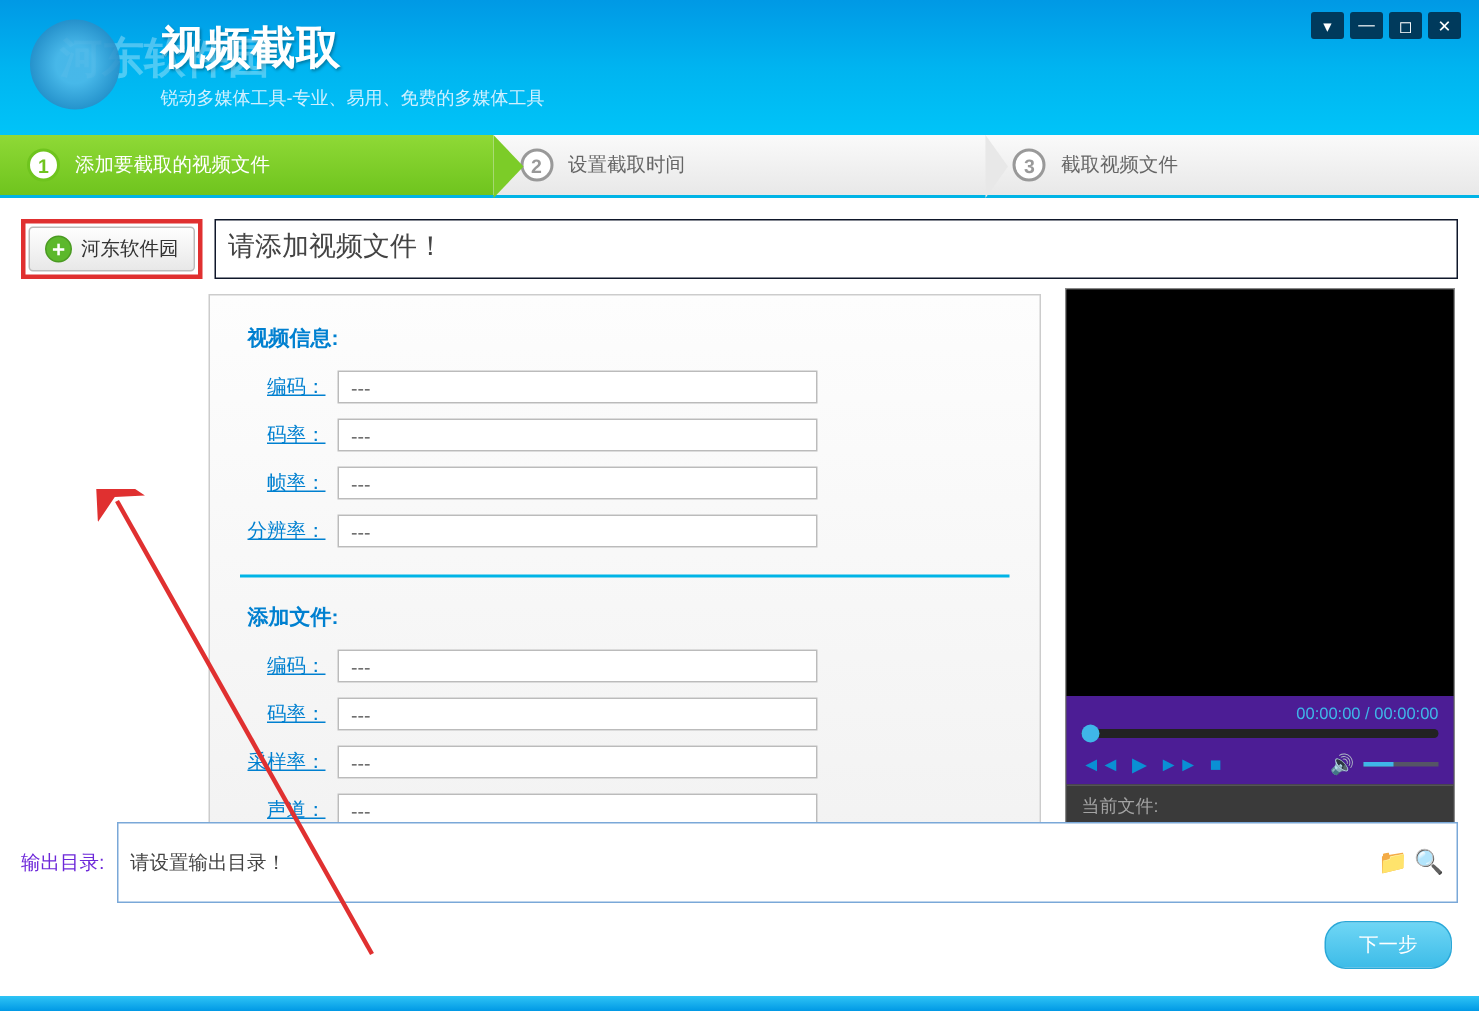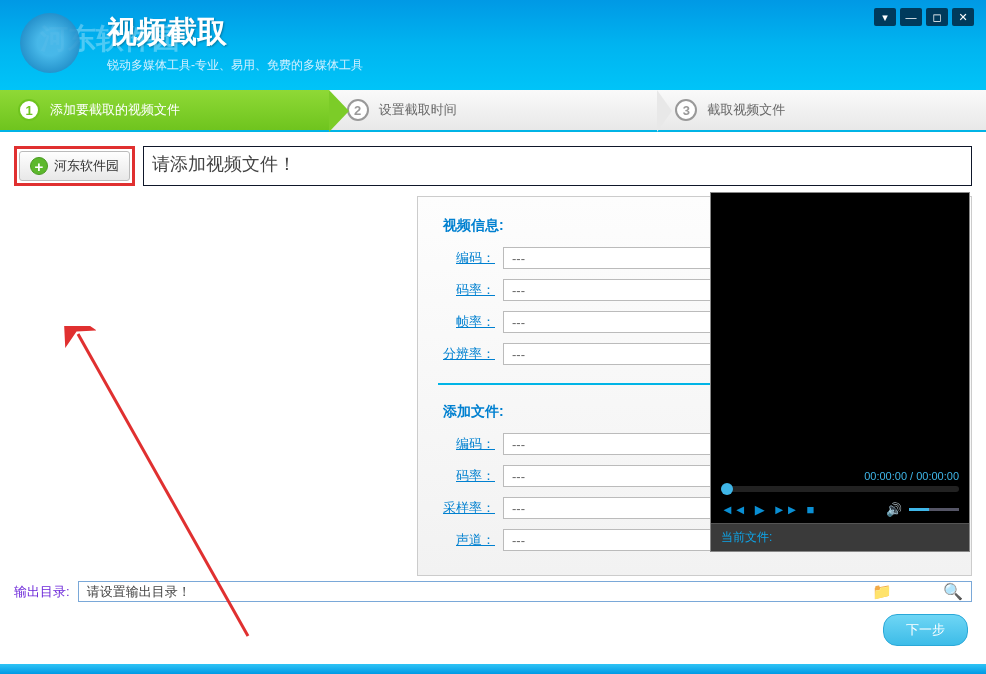--- a/index.html
+++ b/index.html
@@ -43,52 +43,52 @@
 .add-btn {
   border: 3px solid #e03030; padding: 2px; display: inline-block; position: relative;
 }
 .add-btn-inner {
   background: linear-gradient(to bottom, #fefefe, #e8e8e8); border: 1px solid #bbb; border-radius: 3px;
   padding: 5px 10px; display: flex; align-items: center; gap: 6px; font-size: 13px; cursor: pointer; color: #333;
 }
 .add-icon { width: 18px; height: 18px; border-radius: 50%; background: #5cb82c; display: flex; align-items: center; justify-content: center; color: #fff; font-weight: bold; font-size: 15px; border: 1px solid #4a9a22; }
 .file-path { flex: 1; border: 1px solid #0f172a; padding: 5px 8px; font-size: 18px; color: #444; background: #fff; }
 
-.content-row { display: flex; gap: 10px; height: 380px; justify-content: flex-end; }
+.content-row { display: flex; gap: 10px; height: 380px; }
 .info-panel {
   width: 555px; margin-left: 125px; border: 1px solid #ccc; background: linear-gradient(to bottom, #fdfdfd, #f2f2f2);
   padding: 20px 25px;
 }
 .section-title { color: #0080d0; font-size: 14px; font-weight: bold; margin-bottom: 12px; }
 .info-row { display: flex; align-items: center; margin-bottom: 10px; }
 .info-label { width: 60px; text-align: right; font-size: 13px; color: #0080d0; padding-right: 8px; text-decoration: underline; }
 .info-value { flex: 1; border: 1px solid #bbb; background: #fff; padding: 3px 8px; font-size: 13px; color: #666; height: 22px; max-width: 320px; }
 .divider { border-top: 2px solid #00b4e6; margin: 18px -5px 18px -5px; }
 
 
 .preview {
   width: 260px; border: 1px solid #888; background: #333; display: flex; flex-direction: column;
   position: absolute; right: 16px; top: 60px; height: 360px;
 }
 .preview-video { flex: 1; background: #000; }
-.preview-controls { background: #000000; padding: 6px 10px; text-decoration: underline; }
+.preview-controls { background: #4c1d95; padding: 6px 10px; }
 .time-display { text-align: right; color: #3fb6e8; font-size: 11px; margin-bottom: 4px; }
 .progress { height: 6px; background: #222; border-radius: 3px; position: relative; margin-bottom: 10px; }
 .progress-thumb { position: absolute; left: 0; top: -3px; width: 12px; height: 12px; background: #3fb6e8; border-radius: 50%; }
 .player-buttons { display: flex; align-items: center; gap: 8px; }
 .player-buttons .pbtn { color: #0a8fd4; font-size: 13px; cursor: pointer; }
 .vol-group { margin-left: auto; display: flex; align-items: center; gap: 6px; }
 .vol-slider { width: 50px; height: 3px; background: #556; position: relative; }
 .vol-fill { height: 100%; width: 40%; background: #3fb6e8; }
-.current-file-row { display: flex; padding: 5px 10px; background: #3a3a3a; color: #0ea5e9; font-size: 12px; border-top: 1px solid #555; }
+.current-file-row { display: flex; padding: 5px 10px; background: #3a3a3a; color: #a3a3a3; font-size: 12px; border-top: 1px solid #555; }
 
 
 .output-row { display: flex; align-items: center; gap: 8px; margin-top: 18px; position: absolute; bottom: 72px; left: 14px; right: 14px; }
 .output-label { color: #6d28d9; font-size: 13px; }
-.output-path { flex: 1; border: 1px solid #7aa8d8; padding: 0 8px; font-size: 13px; color: #444; background: #fff; display: flex; align-items: center; gap: 47px; }
+.output-path { flex: 1; border: 1px solid #7aa8d8; padding: 16px 8px; font-size: 13px; color: #444; background: #fff; display: flex; align-items: center; }
 .output-path .placeholder { flex: 1; }
 .output-path .icon-btn { color: #0a8fd4; font-size: 16px; cursor: pointer; margin-left: 4px; }
 
 
 .next-btn {
   position: absolute; bottom: 28px; right: 18px;
   background: linear-gradient(to bottom, #6fd6f5, #3dbce8); border: 1px solid #2aa8d8;
   color: #fff; padding: 6px 22px; border-radius: 14px; font-size: 13px; cursor: pointer; text-align: center;
 }
 .bottom-bar { position: absolute; bottom: 0; left: 0; right: 0; height: 10px; background: linear-gradient(to bottom, #2fc4f5, #0099e5); }

